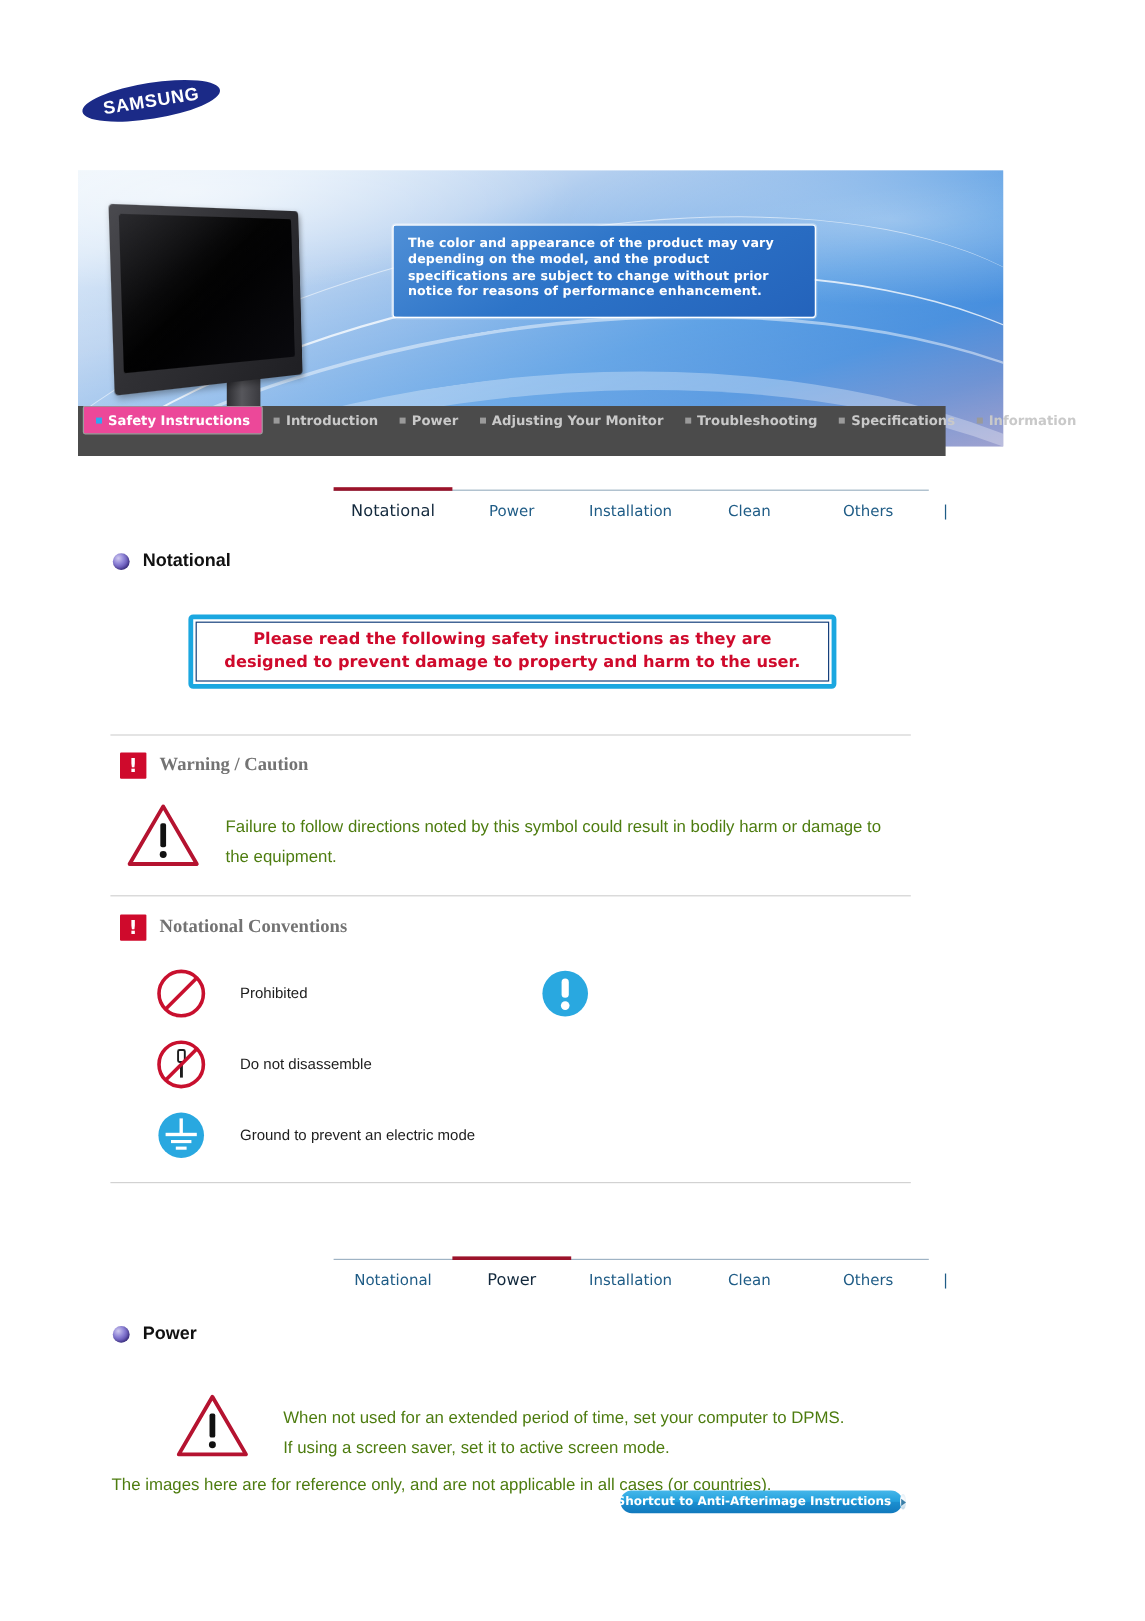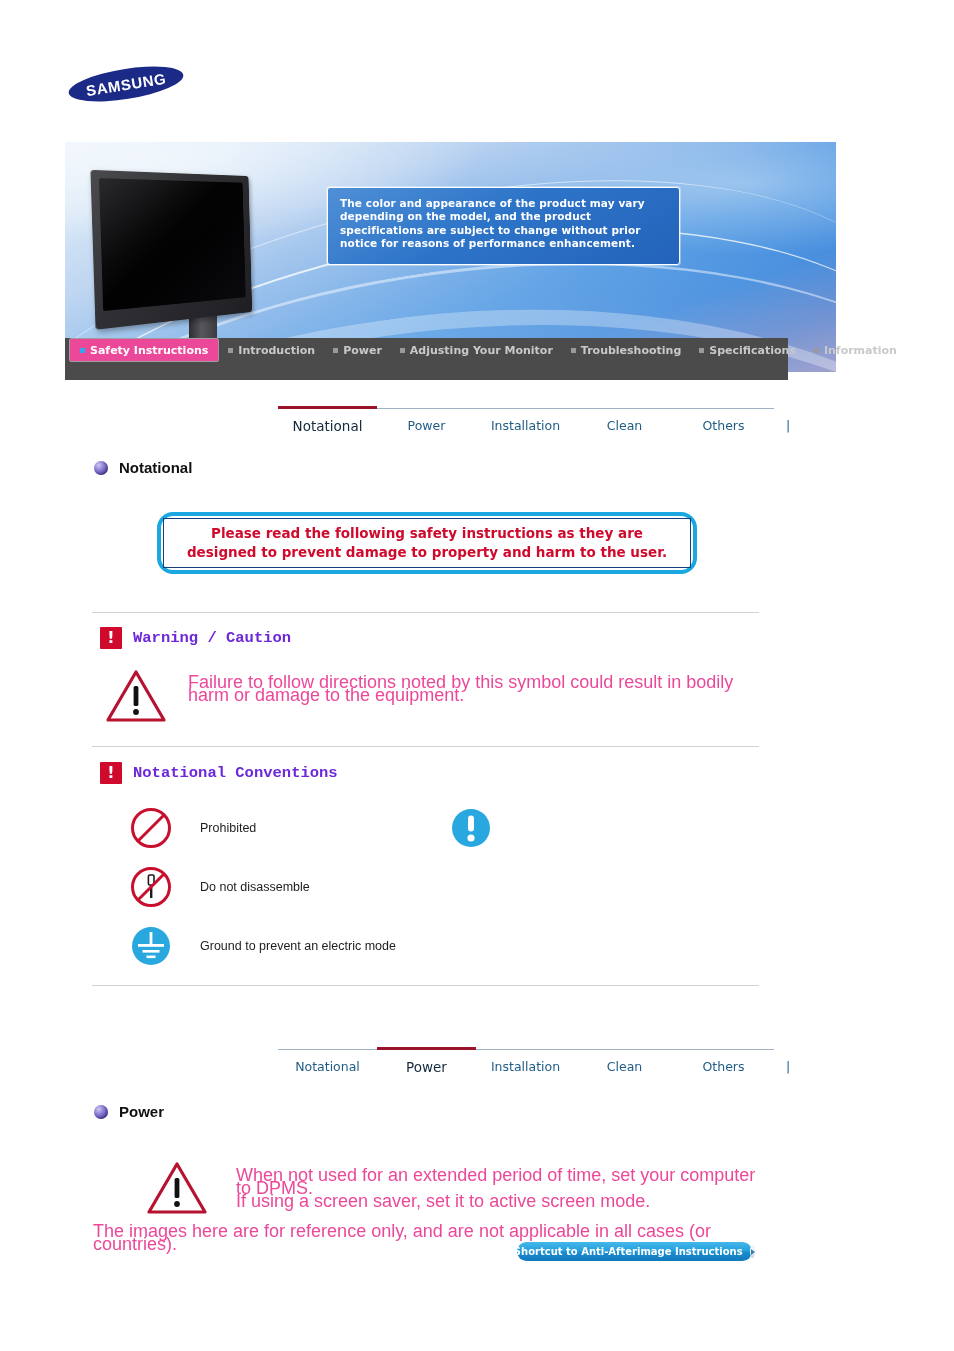--- a/index.html
+++ b/index.html
@@ -262,21 +262,21 @@
     color: #111111;
     font-family: "Liberation Sans", sans-serif;
   }
 
   
   .notice {
     position: absolute;
     left: 157px; top: 512px;
     width: 540px; height: 62px;
     border: 4px solid #1ba7e0;
-    border-radius: 16px;
+    border-radius: 4px;
     background: #ffffff;
     padding: 2px;
   }
   .notice-inner {
     width: 100%; height: 100%;
     border: 1px solid #16407c;
     display: flex; align-items: center; justify-content: center;
     text-align: center;
   }
   .notice-inner p {
@@ -305,39 +305,39 @@
   .excl-box {
     width: 22px; height: 22px;
     background: #cf0a2c;
     color: #ffffff;
     display: flex; align-items: center; justify-content: center;
     font-size: 16px; font-weight: bold; line-height: 1;
     font-family: "DejaVu Sans", sans-serif;
     border-radius: 1px;
   }
   .red-head .label {
-    color: #6d28d9;
+    color: #737373;
     font-size: 15.5px;
     font-weight: bold;
-    font-family: Liberation Mono, monospace;
+    font-family: Liberation Serif, serif;
   }
 
   
   .tri {
     position: relative;
     width: 62px; height: 56px;
   }
   .tri svg { display: block; }
 
   
   .para {
     position: absolute;
-    color: #ec4899;
-    font-size: 18px;
-    line-height: 13px;
+    color: #4d7c0f;
+    font-size: 14px;
+    line-height: 25px;
     font-family: "Liberation Sans", sans-serif;
   }
 
   
   .icon-grid {
     position: absolute;
     left: 128px; top: 798px;
     width: 640px;
   }
   .ig-row {

